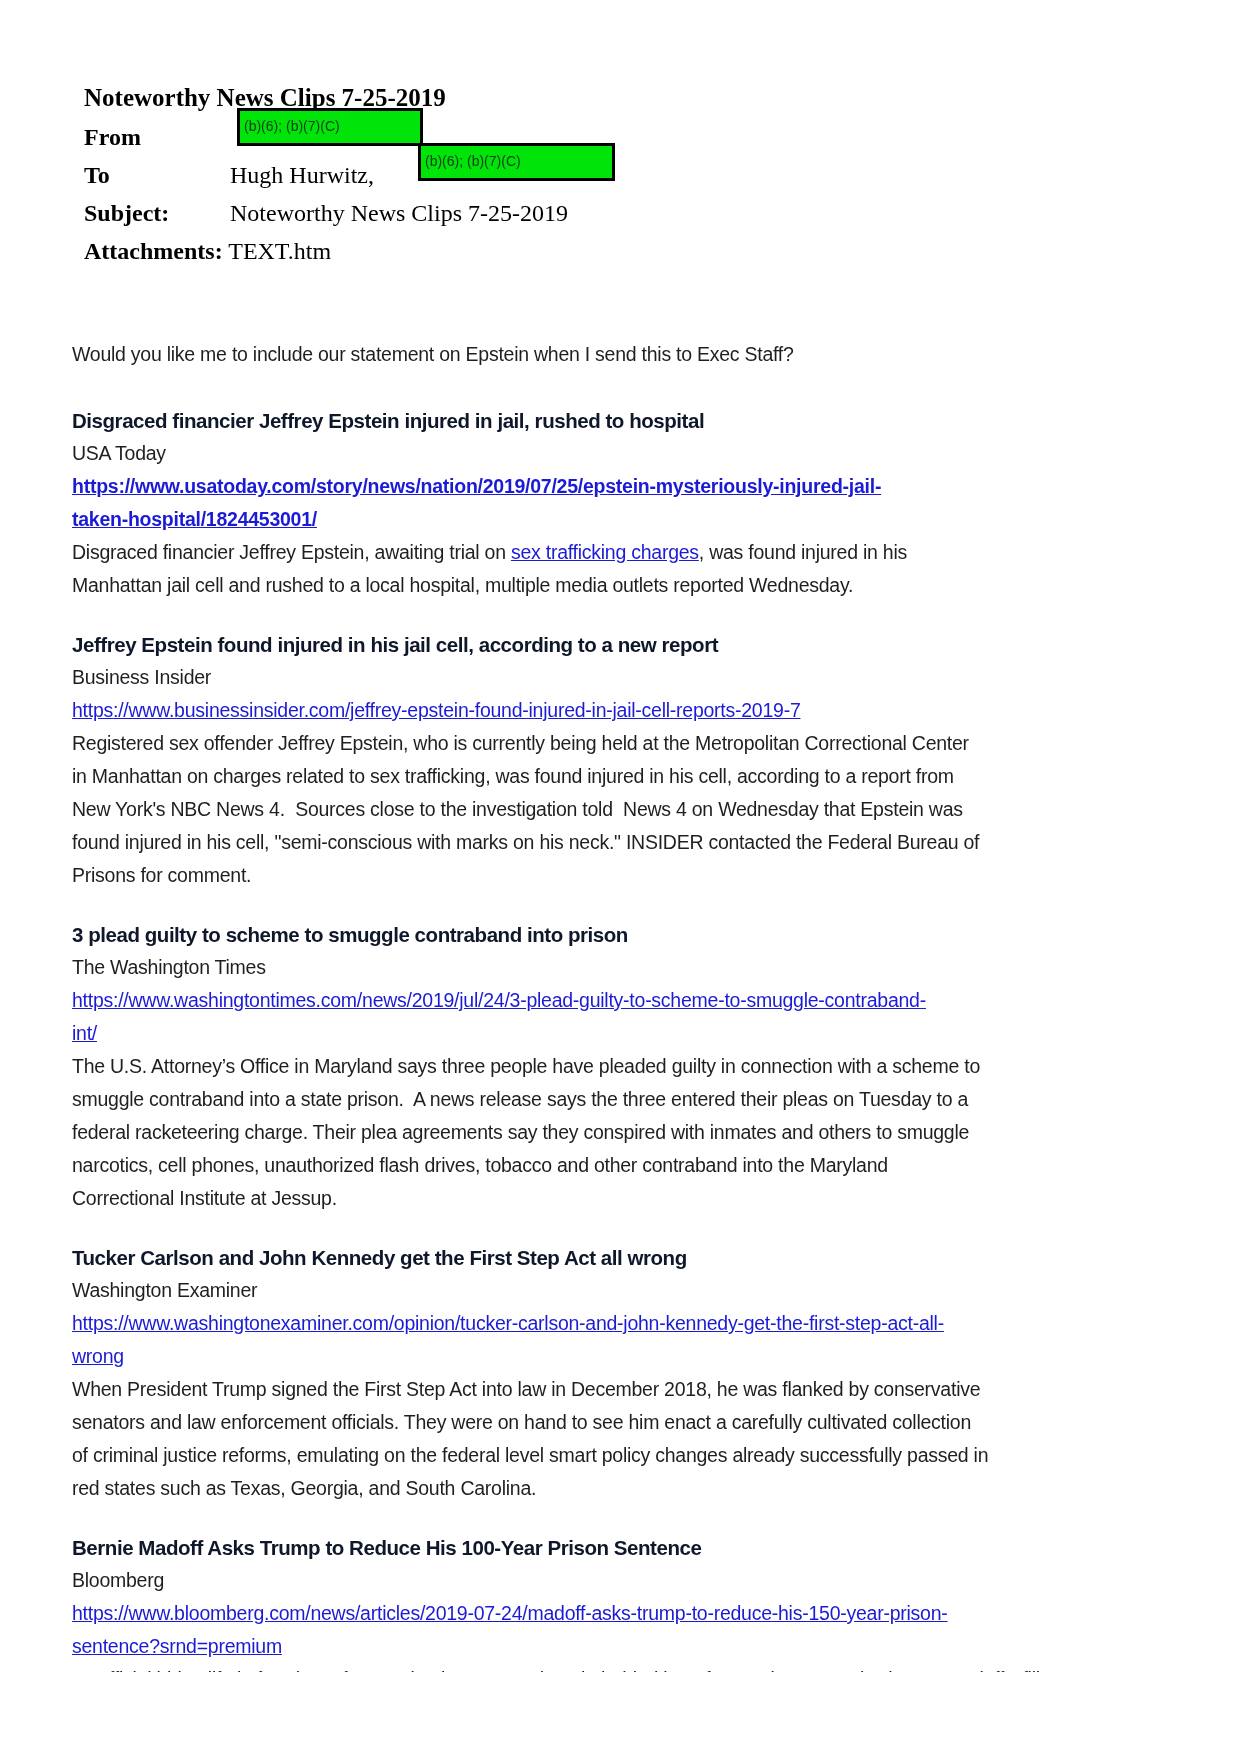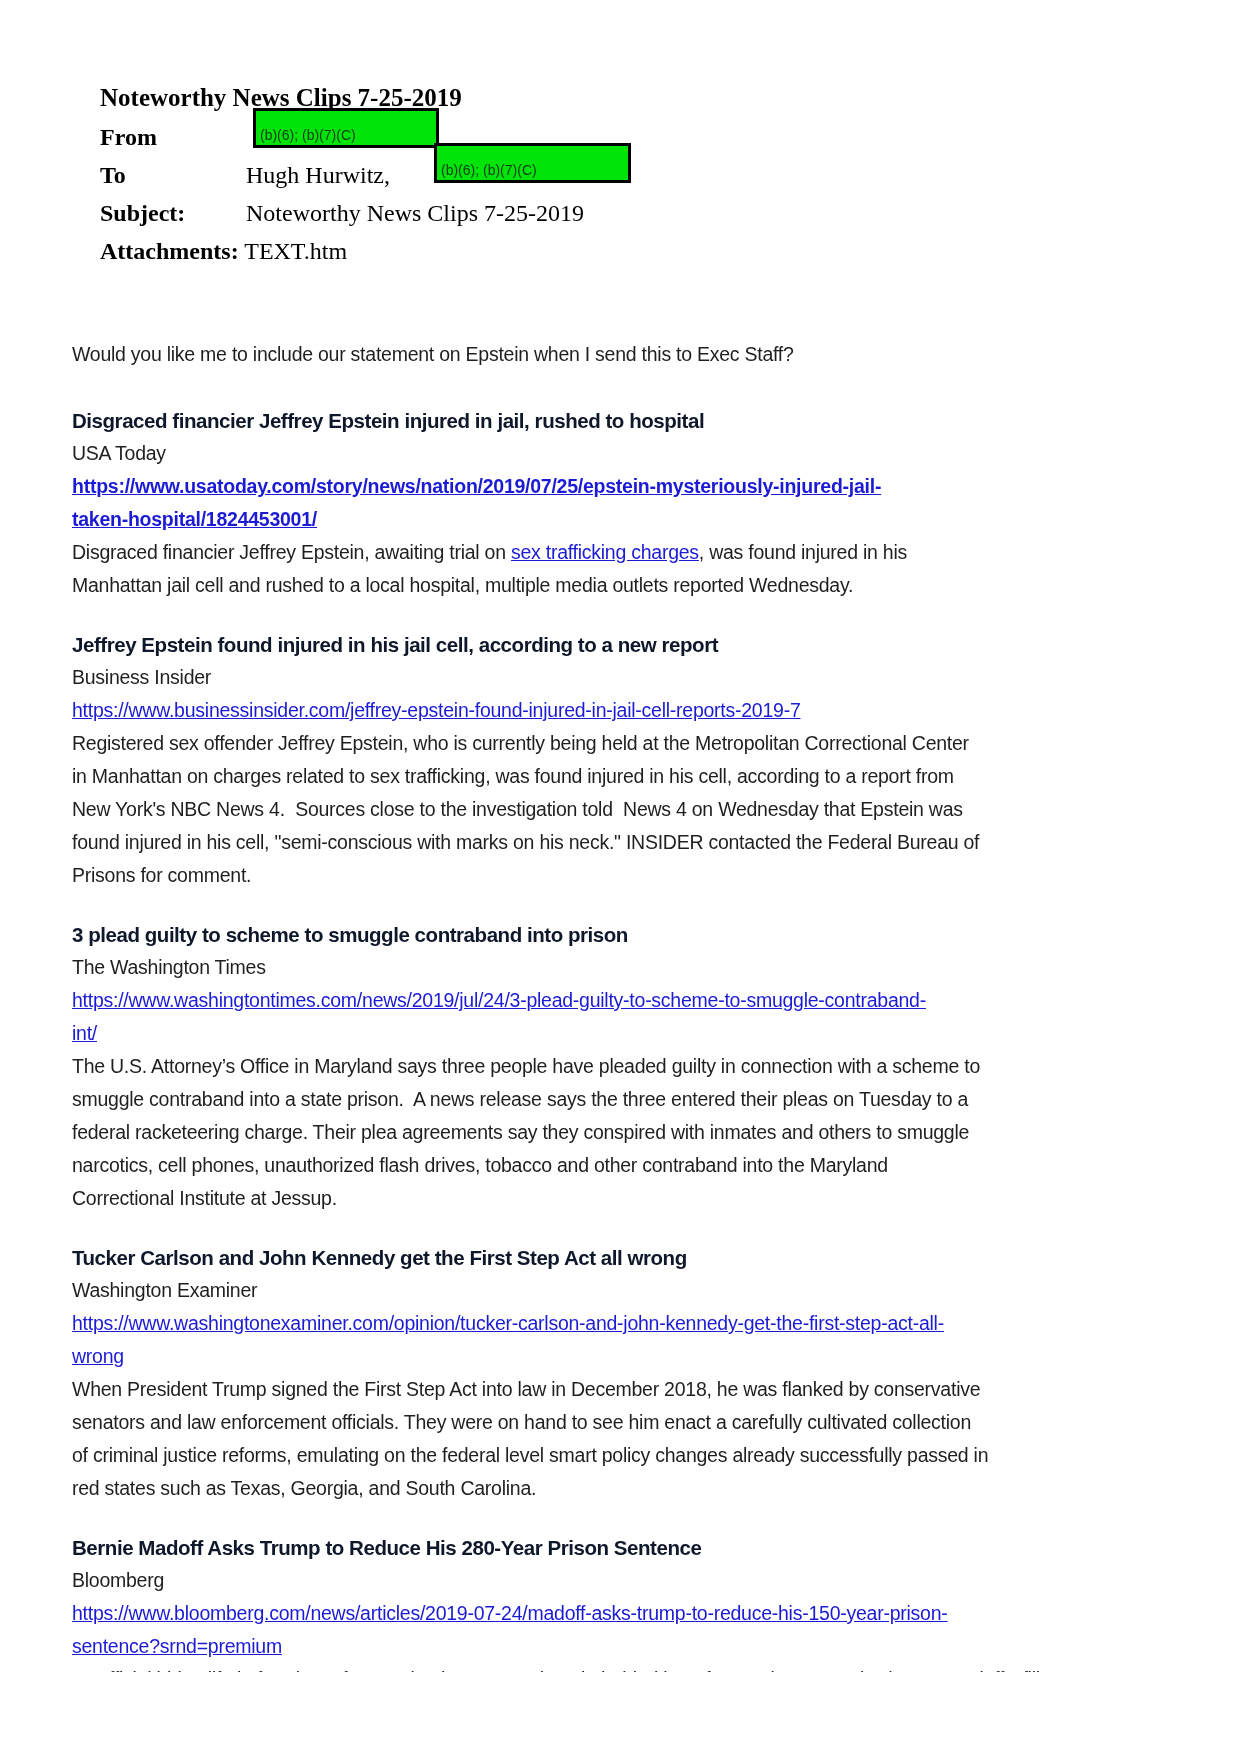--- a/index.html
+++ b/index.html
@@ -1,28 +1,28 @@
 <!DOCTYPE html>
 <html><head>
 <meta charset="utf-8">
 <style>
   html,body{margin:0;padding:0;background:#fff;}
   .page{position:relative;width:1240px;height:1754px;background:#ffffff;overflow:hidden;
         font-family:"Liberation Sans",sans-serif;color:#1f1f1f;}
 
   
-  .hdr{position:absolute;left:100px;top:78px;font-family:"Liberation Serif",serif;color:#000;}
+  .hdr{position:absolute;left:84px;top:78px;font-family:"Liberation Serif",serif;color:#000;}
   .hdr-title{font-size:25px;font-weight:bold;line-height:40px;white-space:nowrap;}
   .hrow{position:relative;height:38px;line-height:38px;font-size:24px;white-space:nowrap;}
   .hlbl{display:inline-block;width:146px;font-weight:bold;}
   .hlbl-inline{font-weight:bold;}
   .hval{font-weight:normal;text-align:center;}
   .redact{position:absolute;height:38px;background:#00e40a;border:3px solid #000;box-sizing:border-box;
           font-family:"Liberation Sans",sans-serif;font-size:14px;line-height:15px;color:#123a12;
-          padding:17px 4px;white-space:nowrap;overflow:hidden;}
+          padding:8px 4px;white-space:nowrap;overflow:hidden;}
   .redact-from{left:153px;top:-10px;width:186px;}
   .redact-to{left:334px;top:-13px;width:197px;}
 
   
   .main{position:absolute;left:72px;top:308px;width:1005px;
         font-size:19.5px;line-height:33px;letter-spacing:-0.25px;color:#1f1f1f;}
   .intro{margin-top:30px;}
   .clip{margin-top:26px;}
   .clip.first{margin-top:33px;}
   .headline{font-weight:bold;font-size:20.5px;letter-spacing:-0.45px;color:#0f172a;}
@@ -105,21 +105,21 @@
       <div class="source">Washington Examiner</div>
       <div><a class="link">https://www.washingtonexaminer.com/opinion/tucker-carlson-and-john-kennedy-get-the-first-step-act-all-
 wrong</a></div>
       <div class="bodytext">When President Trump signed the First Step Act into law in December 2018, he was flanked by conservative
 senators and law enforcement officials. They were on hand to see him enact a carefully cultivated collection
 of criminal justice reforms, emulating on the federal level smart policy changes already successfully passed in
 red states such as Texas, Georgia, and South Carolina.</div>
     </div>
 
     <div class="clip">
-      <div class="headline">Bernie Madoff Asks Trump to Reduce His 280-Year Prison Sentence</div>
+      <div class="headline">Bernie Madoff Asks Trump to Reduce His 100-Year Prison Sentence</div>
       <div class="source">Bloomberg</div>
       <div><a class="link">https://www.bloomberg.com/news/articles/2019-07-24/madoff-asks-trump-to-reduce-his-150-year-prison-
 sentence?srnd=premium</a></div>
       <div class="cutoff bodytext">an official bid to life in freedom after serving just over a decade behind bars for running a Ponzi scheme. Madoff's filing is the</div>
     </div>
 
   </div>
 
   <div class="pagenum">Page 5252</div>
 

